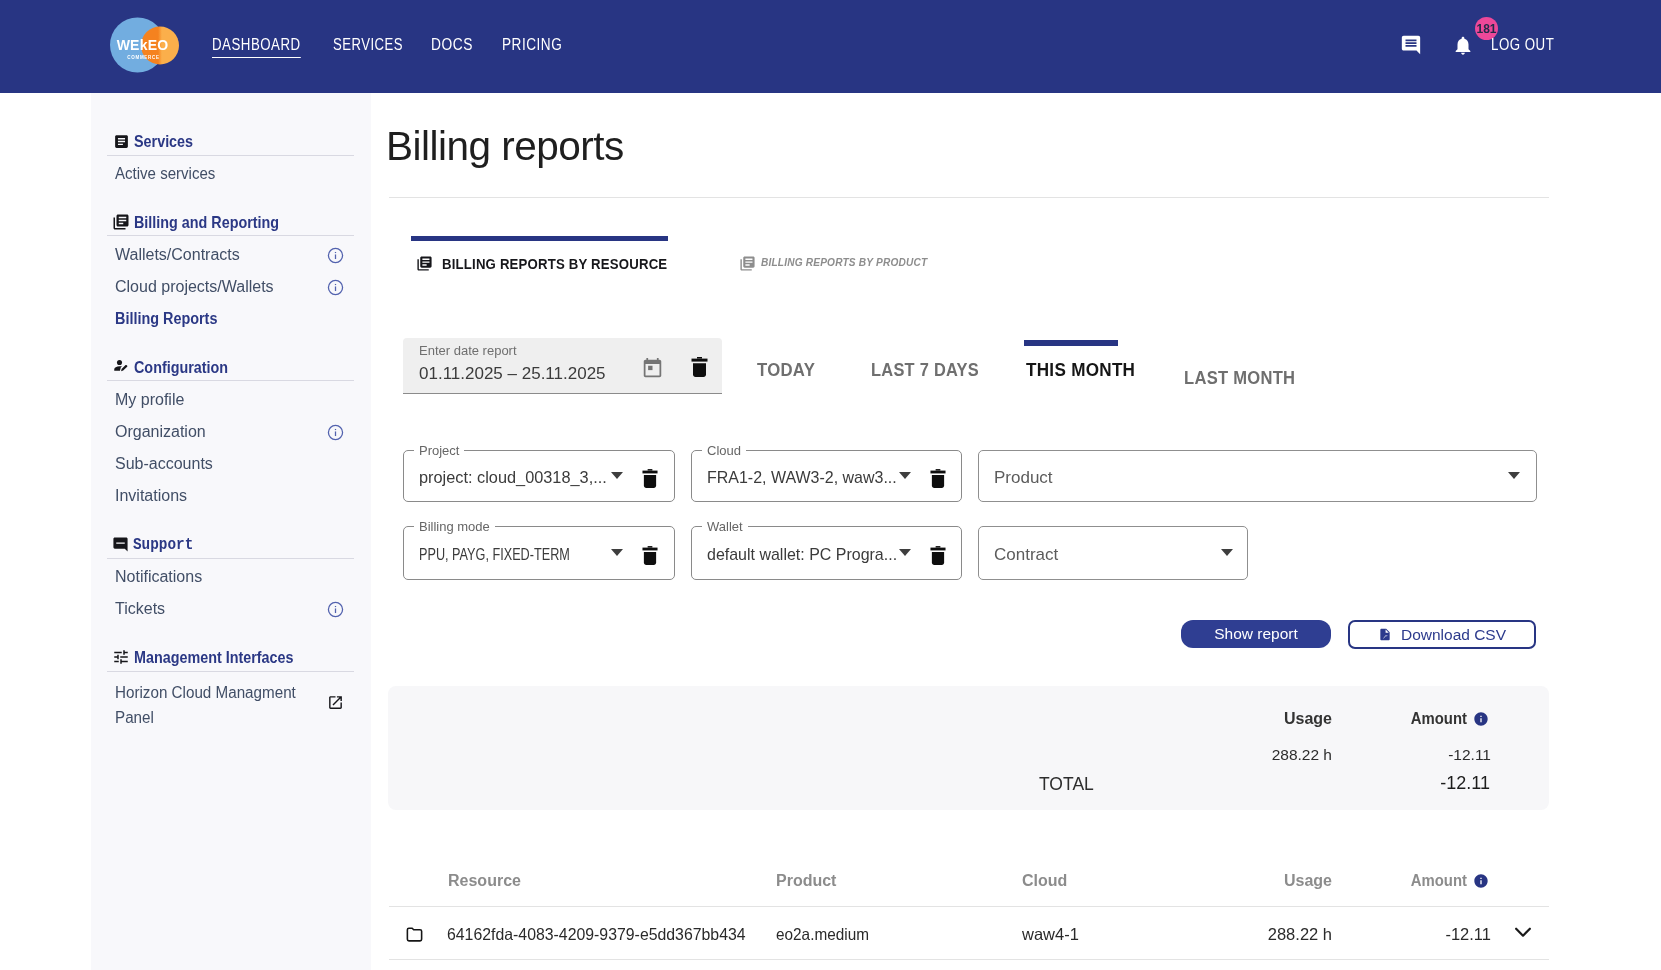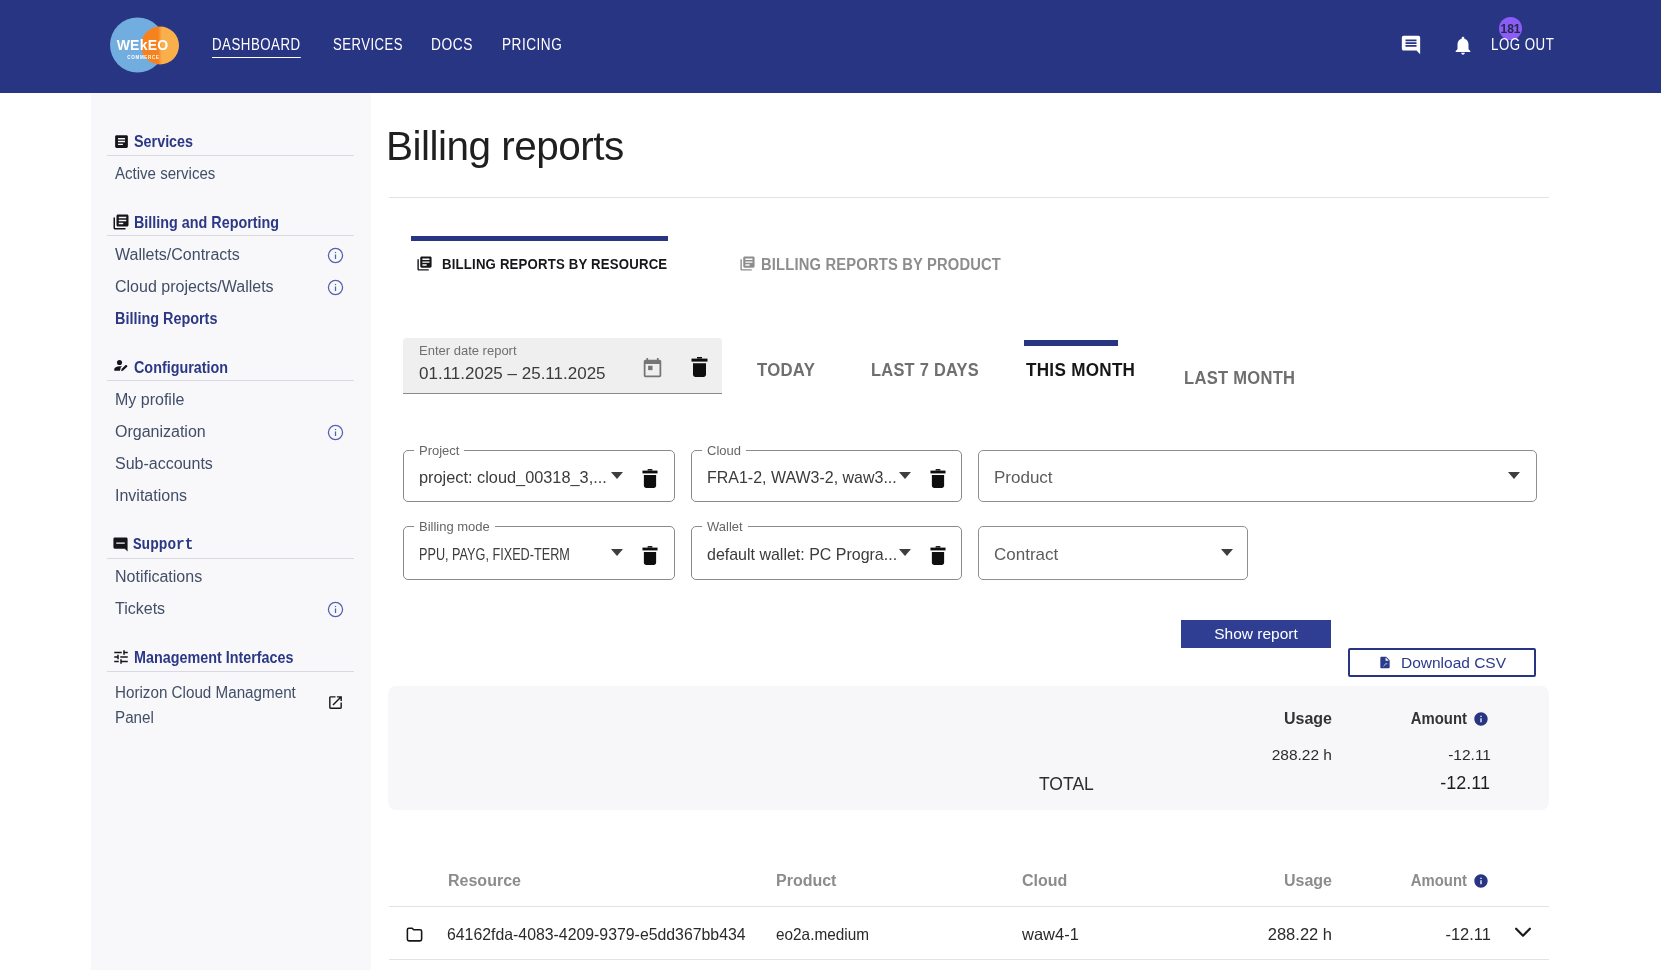--- a/index.html
+++ b/index.html
@@ -38,21 +38,21 @@
 <div class="navlink" style="left:212px;"><span class="sx" style="transform:scaleX(0.83); border-bottom:1.5px solid #fff; padding-bottom:3px;">DASHBOARD</span></div>
 <div class="navlink" style="left:333px;"><span class="sx" style="transform:scaleX(0.82);">SERVICES</span></div>
 <div class="navlink" style="left:431px;"><span class="sx" style="transform:scaleX(0.86);">DOCS</span></div>
 <div class="navlink" style="left:502px;"><span class="sx" style="transform:scaleX(0.85);">PRICING</span></div>
 <svg class="abs" style="left:1400px; top:34px;" width="22" height="22" viewBox="0 0 24 24" fill="#fff">
   <path d="M21.99 4c0-1.1-.89-2-1.99-2H4c-1.1 0-2 .9-2 2v12c0 1.1.9 2 2 2h14l4 4-.01-18zM18 14H6v-2h12v2zm0-3H6V9h12v2zm0-3H6V6h12v2z"></path>
 </svg>
 <svg class="abs" style="left:1452px; top:34px;" width="22" height="23" viewBox="0 0 24 24" fill="#fff">
   <path d="M12 22c1.1 0 2-.9 2-2h-4c0 1.1.9 2 2 2zm6-6v-5c0-3.07-1.63-5.64-4.5-6.32V4c0-.83-.67-1.5-1.5-1.5s-1.5.67-1.5 1.5v.68C7.64 5.36 6 7.92 6 11v5l-2 2v1h16v-1l-2-2z"></path>
 </svg>
-<div class="abs" style="left:1475px; top:17px; width:23px; height:23px; border-radius:50%; background:#8b5cf6; color:#212a49; font-size:12px; font-weight:bold; display:flex; align-items:center; justify-content:center;margin-left:24px;">181</div>
+<div class="abs" style="left:1475px; top:17px; width:23px; height:23px; border-radius:50%; background:#ec4899; color:#212a49; font-size:12px; font-weight:bold; display:flex; align-items:center; justify-content:center;">181</div>
 <div class="navlink" style="left:1491px;"><span class="sx" style="transform:scaleX(0.83);">LOG OUT</span></div>
 
 <div class="abs" style="left:91px; top:93px; width:280px; height:877px; background:#f8f8fb;"></div>
 <div class="shead" style="left:113px; top:131px;">
     <svg width="17" height="17" viewBox="0 0 24 24" fill="#16161a">
       <path d="M19 3H5c-1.1 0-2 .9-2 2v14c0 1.1.9 2 2 2h14c1.1 0 2-.9 2-2V5c0-1.1-.9-2-2-2zm-5 14H7v-2h7v2zm3-4H7v-2h10v2zm0-4H7V7h10v2z"></path>
     </svg>
     <span class="sx" style="transform:scaleX(0.87);">Services</span>
   </div>
 <div class="sdiv" style="top:155px;"></div>
@@ -129,21 +129,21 @@
 <div class="abs" style="left:389px; top:197px; width:1160px; height:1px; background:#e3e3e3;"></div>
 
 <div class="abs" style="left:411px; top:236px; width:257px; height:5px; background:#283583;"></div>
 <svg class="abs" style="left:416px; top:255px;" width="17" height="17" viewBox="0 0 24 24" fill="#16161a">
     <path d="M4 6H2v14c0 1.1.9 2 2 2h14v-2H4V6zm16-4H8c-1.1 0-2 .9-2 2v12c0 1.1.9 2 2 2h12c1.1 0 2-.9 2-2V4c0-1.1-.9-2-2-2zm-1 9H9V9h10v2zm-4 4H9v-2h6v2zm4-8H9V5h10v2z"></path>
   </svg>
 <div class="abs" style="left:442px; top:256px; font-size:14.5px; font-weight:bold; color:#17171b; letter-spacing:0.2px;"><span class="sx" style="transform:scaleX(0.91);">BILLING REPORTS BY RESOURCE</span></div>
 <svg class="abs" style="left:739px; top:255px;" width="17" height="17" viewBox="0 0 24 24" fill="#8d8d8d">
     <path d="M4 6H2v14c0 1.1.9 2 2 2h14v-2H4V6zm16-4H8c-1.1 0-2 .9-2 2v12c0 1.1.9 2 2 2h12c1.1 0 2-.9 2-2V4c0-1.1-.9-2-2-2zm-1 9H9V9h10v2zm-4 4H9v-2h6v2zm4-8H9V5h10v2z"></path>
   </svg>
-<div class="abs" style="left:761px; top:256px; font-size:16px; font-weight:bold; color:#8d8d8d; letter-spacing:0.2px;"><span class="sx" style="transform:scaleX(0.92);">BILLING REPORTS BY PRODUCT</span></div>
+<div class="abs" style="left:761px; top:256px; font-size:11px; font-weight:bold; color:#8d8d8d; letter-spacing:0.2px;font-style:italic;"><span class="sx" style="transform:scaleX(0.92);">BILLING REPORTS BY PRODUCT</span></div>
 
 <div class="abs" style="left:403px; top:338px; width:319px; height:56px; background:#efefef; border-bottom:1px solid #8b8b8b; border-radius:4px 4px 0 0;"></div>
 <div class="abs" style="left:419px; top:343px; font-size:13px; color:#6f6f6f;">Enter date report</div>
 <div class="abs" style="left:419px; top:364px; font-size:17px; color:#3b3b3b;">01.11.2025 – 25.11.2025</div>
 <svg class="abs" style="left:642px; top:357px;" width="21" height="21" viewBox="0 0 24 24" fill="#757575">
     <path d="M20 3h-1V1h-2v2H7V1H5v2H4c-1.1 0-2 .9-2 2v16c0 1.1.9 2 2 2h16c1.1 0 2-.9 2-2V5c0-1.1-.9-2-2-2zm0 18H4V8h16v13z"></path>
     <rect x="7" y="10" width="5" height="5"></rect>
   </svg>
 <svg class="abs" style="left:690.5px; top:356.5px;" width="17" height="20" viewBox="0 0 17 20" fill="#0e0e0e">
     <path d="M6 0h5v1.6H6z"></path>
@@ -198,22 +198,22 @@
 <svg class="abs" style="left:929.5px; top:545.5px;" width="16" height="19" viewBox="0 0 17 20" fill="#0e0e0e">
     <path d="M6 0h5v1.6H6z"></path>
     <path d="M0.5 1.6h16v3h-16z"></path>
     <path d="M2 6.2h13v11.3c0 1.4-1.1 2.5-2.5 2.5h-8C3.1 20 2 18.9 2 17.5z"></path>
   </svg>
 
 <div class="abs" style="left:978px; top:526px; width:270px; height:54px; border:1.5px solid #8f8f8f; border-radius:5px;"></div>
 <div class="fval" style="left:994px; top:545px; color:#5c5c5c;">Contract</div>
 <div class="arr" style="left:1221px; top:549px;"></div>
 
-<div class="abs" style="left:1181px; top:620px; width:150px; height:28px; background:#2f3e92; border-radius:0; color:#fff; font-size:15.5px; display:flex; align-items:center; justify-content:center;">Show report</div>
-<div class="abs" style="left:1348px; top:648px; width:188px; height:29px; background:#fff; border:2px solid #283583; border-radius:2px; color:#2c3a8c; font-size:15.5px; display:flex; align-items:center; justify-content:center; gap:9px;">
+<div class="abs" style="left:1181px; top:620px; width:150px; height:28px; background:#2f3e92; border-radius:12px; color:#fff; font-size:15.5px; display:flex; align-items:center; justify-content:center;">Show report</div>
+<div class="abs" style="left:1348px; top:620px; width:188px; height:29px; background:#fff; border:2px solid #283583; border-radius:7px; color:#2c3a8c; font-size:15.5px; display:flex; align-items:center; justify-content:center; gap:9px;">
   <svg width="14" height="15" viewBox="0 0 24 24" fill="#2c3a8c">
       <path d="M14 2H6c-1.1 0-2 .9-2 2v16c0 1.1.9 2 2 2h12c1.1 0 2-.9 2-2V8l-6-6zm-1 7V3.5L18.5 9H13z"></path>
       <path d="M9.5 18.5c1.5-1 3.5-4.5 3.5-4.5s2 .5 3 0" stroke="#fff" stroke-width="1.2" fill="none"></path>
     </svg>
   Download CSV
 </div>
 
 <div class="abs" style="left:388px; top:686px; width:1161px; height:124px; background:#f7f7f9; border-radius:8px;"></div>
 <div class="abs rt" style="left:1232px; top:710px; font-size:16px; font-weight:bold; color:#333;">Usage</div>
 <div class="abs rt" style="left:1367px; top:710px; font-size:16px; font-weight:bold; color:#333; transform:scaleX(0.93); transform-origin:100% 50%;">Amount</div>

